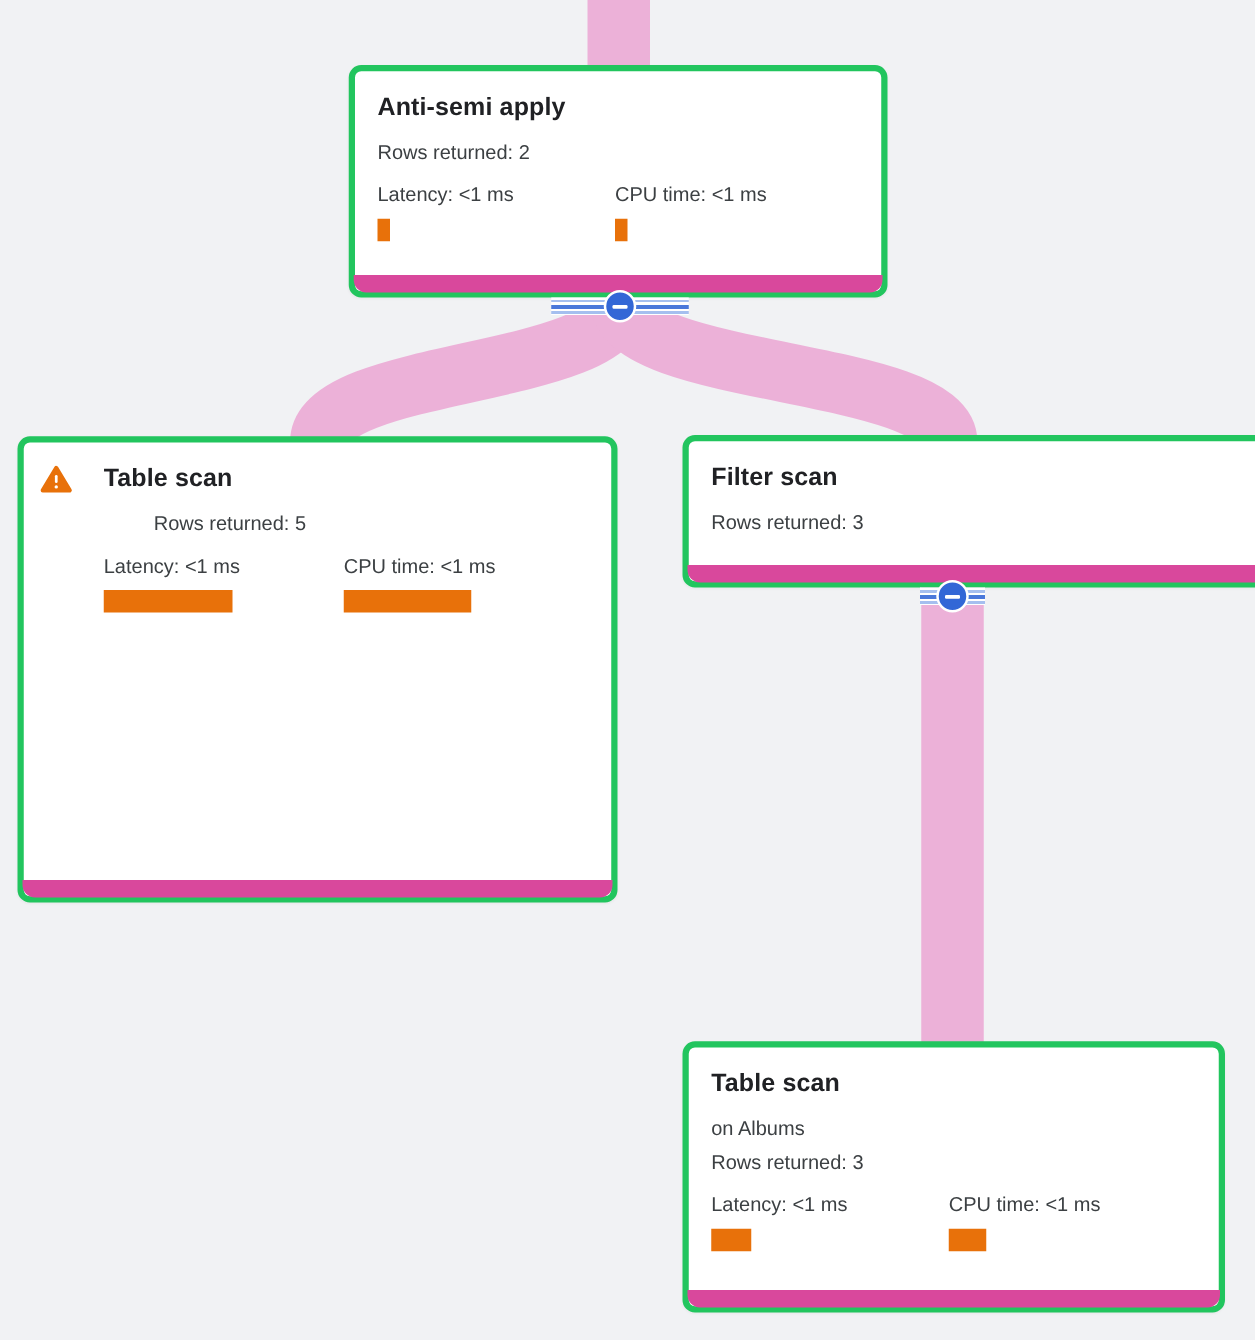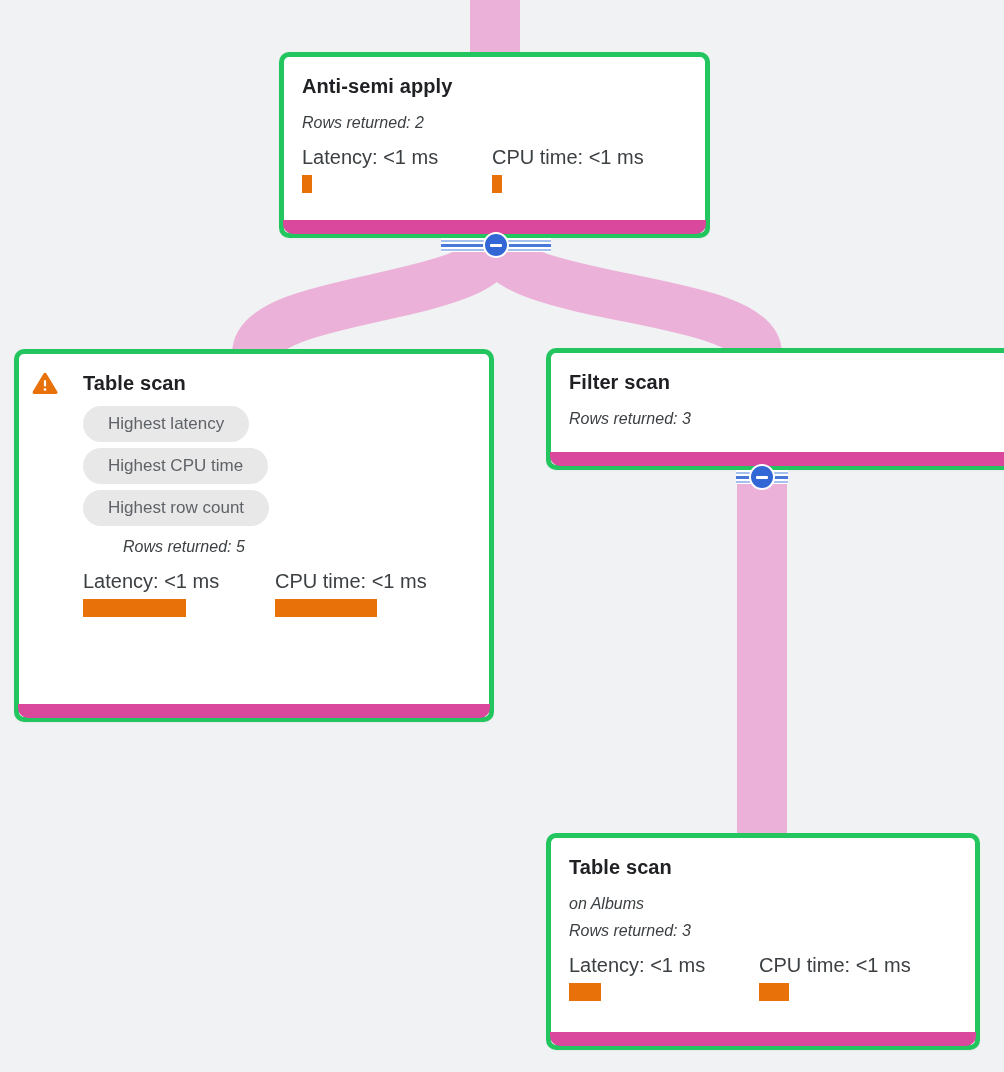--- a/index.html
+++ b/index.html
@@ -37,21 +37,20 @@
     font-weight: bold;
     letter-spacing: 0.1px;
     color: #202124;
     line-height: 26px;
     margin-bottom: 10px;
   }
   .node-line {
     font-size: 16px;
     color: #3c4043;
     line-height: 27px;
-    font-style: italic;
   }
   .muted { color: #80868b; }
 
   .warning-icon {
     position: absolute;
     left: 13px; top: 16px;
     width: 26px; height: 26px;
   }
 
   .badges { margin-top: 6px; }
@@ -63,21 +62,21 @@
     border-radius: 18px;
     padding: 0 25px;
     font-size: 17px;
   }
   .rows-after-badges { margin-top: 7px; margin-left: 40px; }
 
   .metrics { display: flex; margin-top: 10px; }
   .metric { width: 190px; }
   .node--warned .metric { width: 192px; }
   .metric-label {
-    font-size: 20px;
+    font-size: 16px;
     color: #3c4043;
     line-height: 22px;
     margin-bottom: 7px;
   }
   .metric-bar { height: 18px; }
 
   .collapse {
     position: absolute;
     height: 26px;
     display: flex;
@@ -145,25 +144,20 @@
 </div>
 
 <div class="node node--warned" style="left:14px; top:349px; width:480px; height:373px;">
   <div class="node-content">
     <svg class="warning-icon" viewBox="0 0 24 24">
       <path d="M12 4 L22 20.6 H2 Z" stroke-width="3" stroke-linejoin="round" style="fill: rgb(232, 113, 10); stroke: rgb(232, 113, 10);"></path>
       <rect x="11" y="9.2" width="2" height="6" rx="1" fill="#ffffff" stroke="none"></rect>
       <circle cx="12" cy="18" r="1.25" fill="#ffffff" stroke="none"></circle>
     </svg>
     <div class="node-title">Table scan</div>
-    <div class="badges">
-      <div class="badge-row"><span class="badge" style="background: rgb(232, 232, 232); color: rgb(95, 99, 104);">Highest latency</span></div>
-      <div class="badge-row"><span class="badge" style="background: rgb(232, 232, 232); color: rgb(95, 99, 104);">Highest CPU time</span></div>
-      <div class="badge-row"><span class="badge" style="background: rgb(232, 232, 232); color: rgb(95, 99, 104);">Highest row count</span></div>
-    </div>
     <div class="node-line rows-after-badges">Rows returned: 5</div>
     <div class="metrics">
       <div class="metric">
         <div class="metric-label">Latency: &lt;1 ms</div>
         <div class="metric-bar" style="width: 103px; background: rgb(232, 113, 10);"></div>
       </div>
       <div class="metric">
         <div class="metric-label">CPU time: &lt;1 ms</div>
         <div class="metric-bar" style="width: 102px; background: rgb(232, 113, 10);"></div>
       </div>

